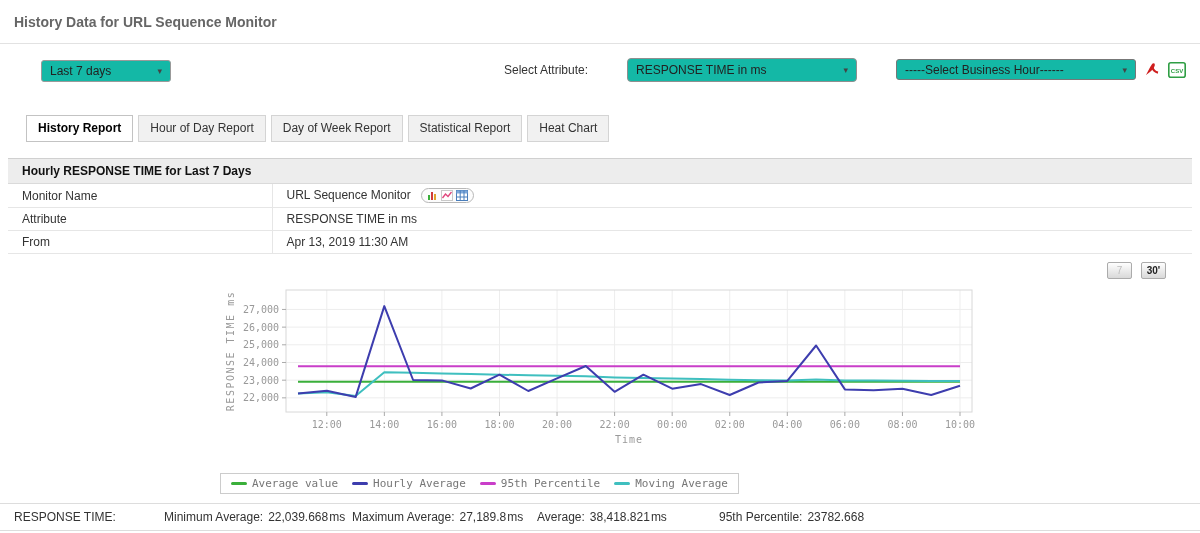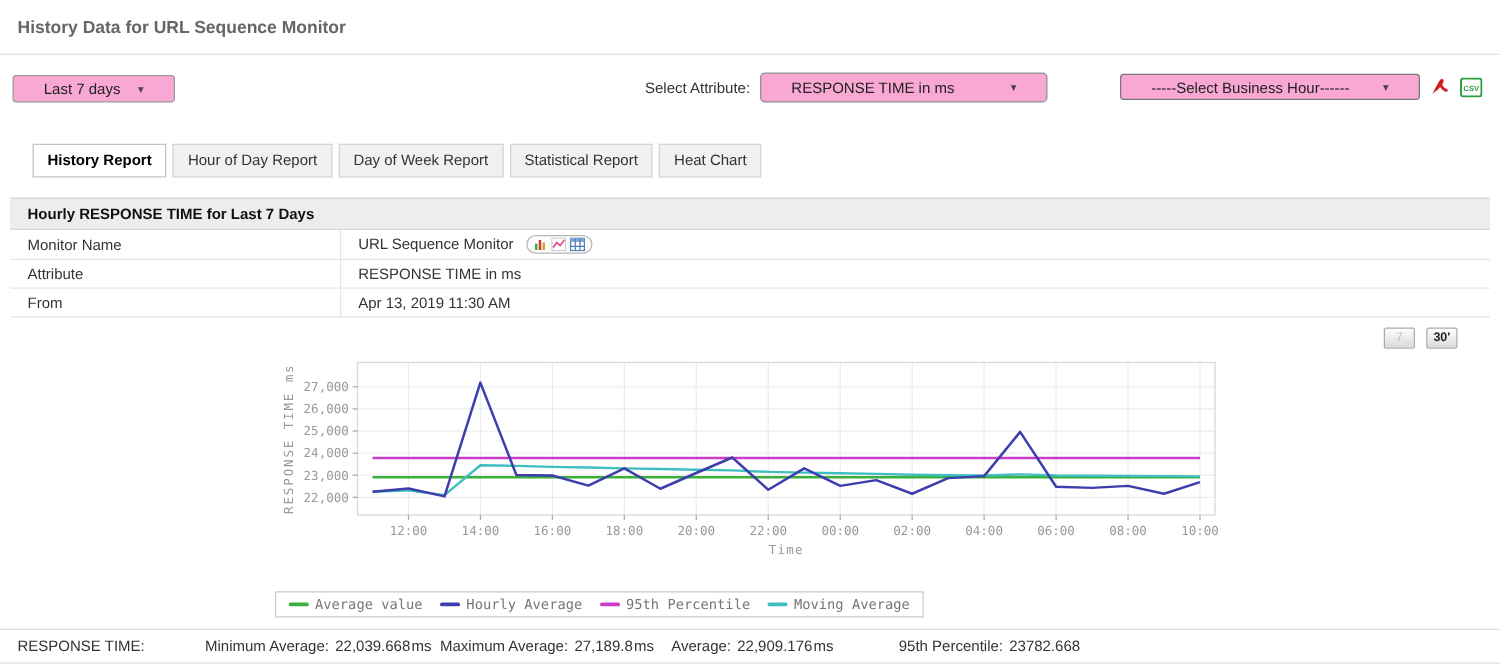--- a/index.html
+++ b/index.html
@@ -6,25 +6,25 @@
   html,body { width:1200px; height:533px; background:#fff; overflow:hidden;
               font-family:"Liberation Sans", sans-serif; }
 
   
   .page-header { padding:13px 14px 12px; border-bottom:1px solid #e2e2e2; }
   .page-title  { font-size:14px; font-weight:bold; color:#666; }
 
   
   .toolbar { position:relative; height:54px; }
   .sel { display:inline-flex; align-items:center; justify-content:space-between;
-         background:#f9a8d4; border:1px solid #8f8f8f; border-radius:4px;
-         font-size:12px; color:#222; padding:0 24px; cursor:pointer; }
+         background:#14b8a6; border:1px solid #8f8f8f; border-radius:4px;
+         font-size:12px; color:#222; padding:0 8px; cursor:pointer;margin-left:31px; }
   .sel .arrow { font-size:9px; color:#444; margin-left:6px; }
   .sel-range    { position:absolute; left:10px;  top:16px; width:130px; height:22px; border-radius:3px; border-color:#9a9a9a;}
-  .attr-group   { position:absolute; left:516px; top:14px; display:flex; align-items:center; }
+  .attr-group   { position:absolute; left:504px; top:14px; display:flex; align-items:center; }
   .lbl          { font-size:12px; color:#333; margin-right:8px; }
   .sel-attr     { width:230px; height:24px; }
   .right-group  { position:absolute; right:14px; top:15px; display:flex; align-items:center; gap:7px; }
   .sel-bh       { width:240px; height:21px; border-radius:3px; border-color:#777; }
   .exp-icon     { width:18px; height:18px; display:inline-flex; align-items:center; justify-content:center; cursor:pointer; }
 
   
   .tabs { display:flex; gap:5px; margin:17px 0 0 26px; }
   .tab  { font-size:12px; color:#333; background:#f1f1f1; border:1px solid #d4d4d4;
           padding:5px 11px 6px; cursor:pointer; white-space:nowrap; }
@@ -258,21 +258,21 @@
       <span class="sv">22,039.668</span>
       <span class="su">ms</span>
     </div>
     <div class="stat-item w2">
       <span class="sl">Maximum Average:</span>
       <span class="sv">27,189.8</span>
       <span class="su">ms</span>
     </div>
     <div class="stat-item w3">
       <span class="sl">Average:</span>
-      <span class="sv">22,909.176</span>
+      <span class="sv">38,418.821</span>
       <span class="su">ms</span>
     </div>
     <div class="stat-item">
       <span class="sl">95th Percentile:</span>
       <span class="sv">23782.668</span>
       <span class="su"></span>
     </div>
   </div>
 
 </body></html>

